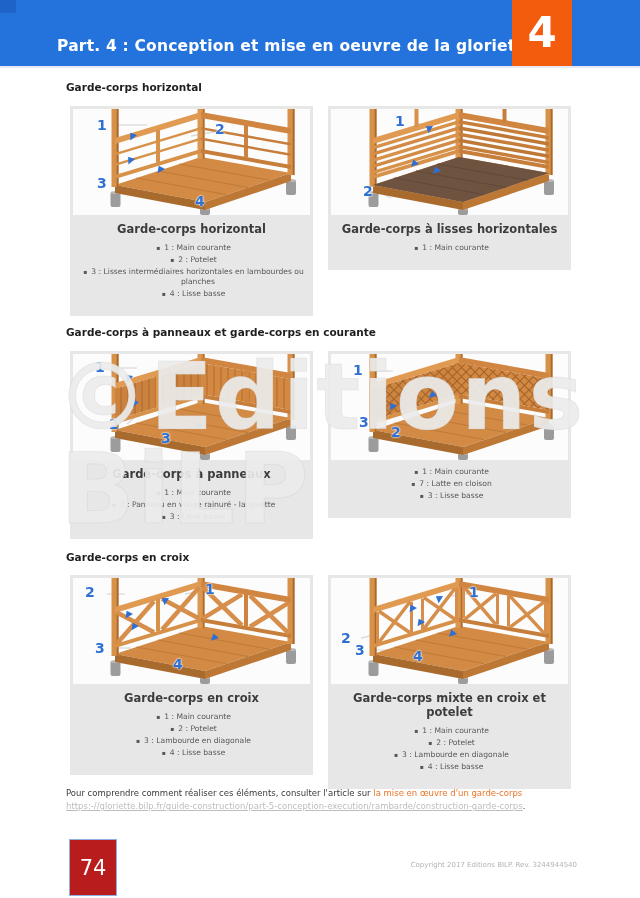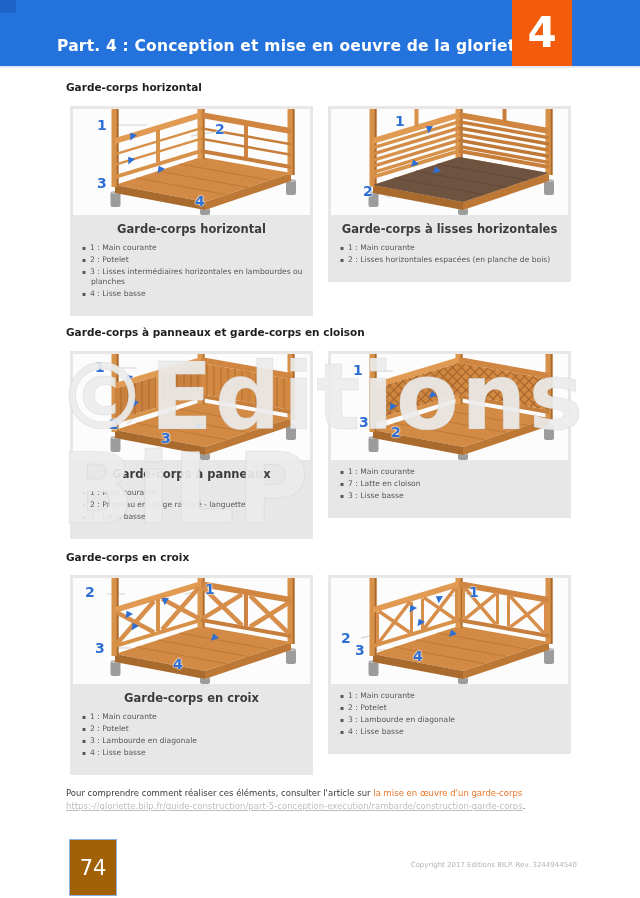--- a/index.html
+++ b/index.html
@@ -12,33 +12,33 @@
   .partbox{position:absolute;left:512px;top:0;width:60px;height:66px;background:#F25C0C;display:flex;align-items:center;justify-content:center;}
   .partbox span{color:#fff;font-size:42px;font-weight:bold;line-height:1;}
   
   .section-title{position:absolute;left:66px;font-size:10.5px;font-weight:bold;color:#1E1E1E;}
   .row{position:absolute;left:70px;width:501px;display:flex;gap:15px;align-items:flex-start;}
   .card{width:243px;background:#E7E7E7;}
   .illus{position:relative;margin:3px;height:106px;background:#FCFCFC;}
   .illus svg{display:block;width:100%;height:100%;}
   .num{position:absolute;color:#2E6FD4;font-size:14px;font-weight:bold;text-shadow:0 0 2px #fff, 0 0 2px #fff;}
   .caption{margin-top:7px;text-align:center;font-size:11.5px;font-weight:bold;color:#3C3C3C;}
-  ul.bullets{margin:7px 8px 4px 10px;padding:0 0 11px 2px;list-style:none;}
+  ul.bullets{margin:7px 8px 4px 10px;padding:0 0 11px 2px;list-style:none;text-align:center;}
   ul.bullets li{font-size:7.6px;color:#575757;line-height:1.38;margin:1.5px 0;padding-left:9px;text-indent:-9px;}
   ul.bullets li::before{content:"▪";font-size:6px;margin-right:4px;color:#575757;}
   
   .wm{position:absolute;z-index:6;pointer-events:none;font-weight:bold;color:rgba(236,236,236,0.92);
       -webkit-text-stroke:1px rgba(175,175,175,0.18);line-height:1;letter-spacing:2px;}
   .wm1{left:56px;top:352px;font-size:92px;}
   .wm2{left:60px;top:440px;font-size:98px;}
   
   .note{position:absolute;left:66px;top:787px;width:512px;font-size:8.5px;line-height:1.55;color:#3A3A3A;}
   .note .lnk{color:#E97429;cursor:pointer;}
   .note .url{color:#BDBDBD;text-decoration:underline;}
-  .pagebox{position:absolute;left:69px;top:839px;width:46px;height:55px;background:#a16207;border:1px solid #8FB0E4;
+  .pagebox{position:absolute;left:69px;top:839px;width:46px;height:55px;background:#b91c1c;border:1px solid #8FB0E4;
            display:flex;align-items:center;justify-content:center;}
   .pagebox span{color:#fff;font-size:21px;}
   .copy{position:absolute;right:63px;top:861px;font-size:7px;color:#B3B3B3;}
 </style>
 </head>
 <body>
 
 <svg width="0" height="0" style="position:absolute" aria-hidden="true">
   <defs>
     <g id="base">
@@ -157,26 +157,25 @@
           <use href="#arr" transform="translate(102,17) rotate(100)"></use>
           <use href="#arr" transform="translate(88,55) rotate(140)"></use>
           <use href="#arr" transform="translate(110,62) rotate(140)"></use>
         </svg>
         <span class="num" style="left:64px;top:4px">1</span>
         <span class="num" style="left:32px;top:74px">2</span>
       </div>
       <div class="caption">Garde-corps à lisses horizontales</div>
       <ul class="bullets">
         <li>1 : Main courante</li>
-        <li>2 : Lisses horizontales espacées (en planche de bois)</li>
-      </ul>
-    </div>
-  </div>
-
-  <div class="section-title" style="top:326px">Garde-corps à panneaux et garde-corps en cloison</div>
+      </ul>
+    </div>
+  </div>
+
+  <div class="section-title" style="top:326px">Garde-corps à panneaux et garde-corps en courante</div>
   <div class="row" style="top:351px">
 
     <div class="card">
       <div class="illus">
         <svg viewBox="0 0 237 106" preserveAspectRatio="none">
           <g stroke="#DCDCDC" stroke-width="1.3" fill="none">
             <path d="M44,14 H64"></path>
               <path d="M54,70 L66,60"></path>
               <path d="M104,86 L122,80"></path>
           </g>
@@ -338,20 +337,21 @@
           <use href="#arr" transform="translate(112,18) rotate(100)"></use>
           <use href="#arr" transform="translate(86,30) rotate(130)"></use>
           <use href="#arr" transform="translate(94,44) rotate(130)"></use>
           <use href="#arr" transform="translate(126,56) rotate(140)"></use>
         </svg>
         <span class="num" style="left:138px;top:6px">1</span>
         <span class="num" style="left:10px;top:52px">2</span>
         <span class="num" style="left:24px;top:64px">3</span>
         <span class="num" style="left:82px;top:70px">4</span>
       </div>
+      <div class="caption">Garde-corps mixte en croix et potelet</div>
       <ul class="bullets">
         <li>1 : Main courante</li>
         <li>2 : Potelet</li>
         <li>3 : Lambourde en diagonale</li>
         <li>4 : Lisse basse</li>
       </ul>
     </div>
   </div>
 
   <div class="wm wm1">©Editions</div>

